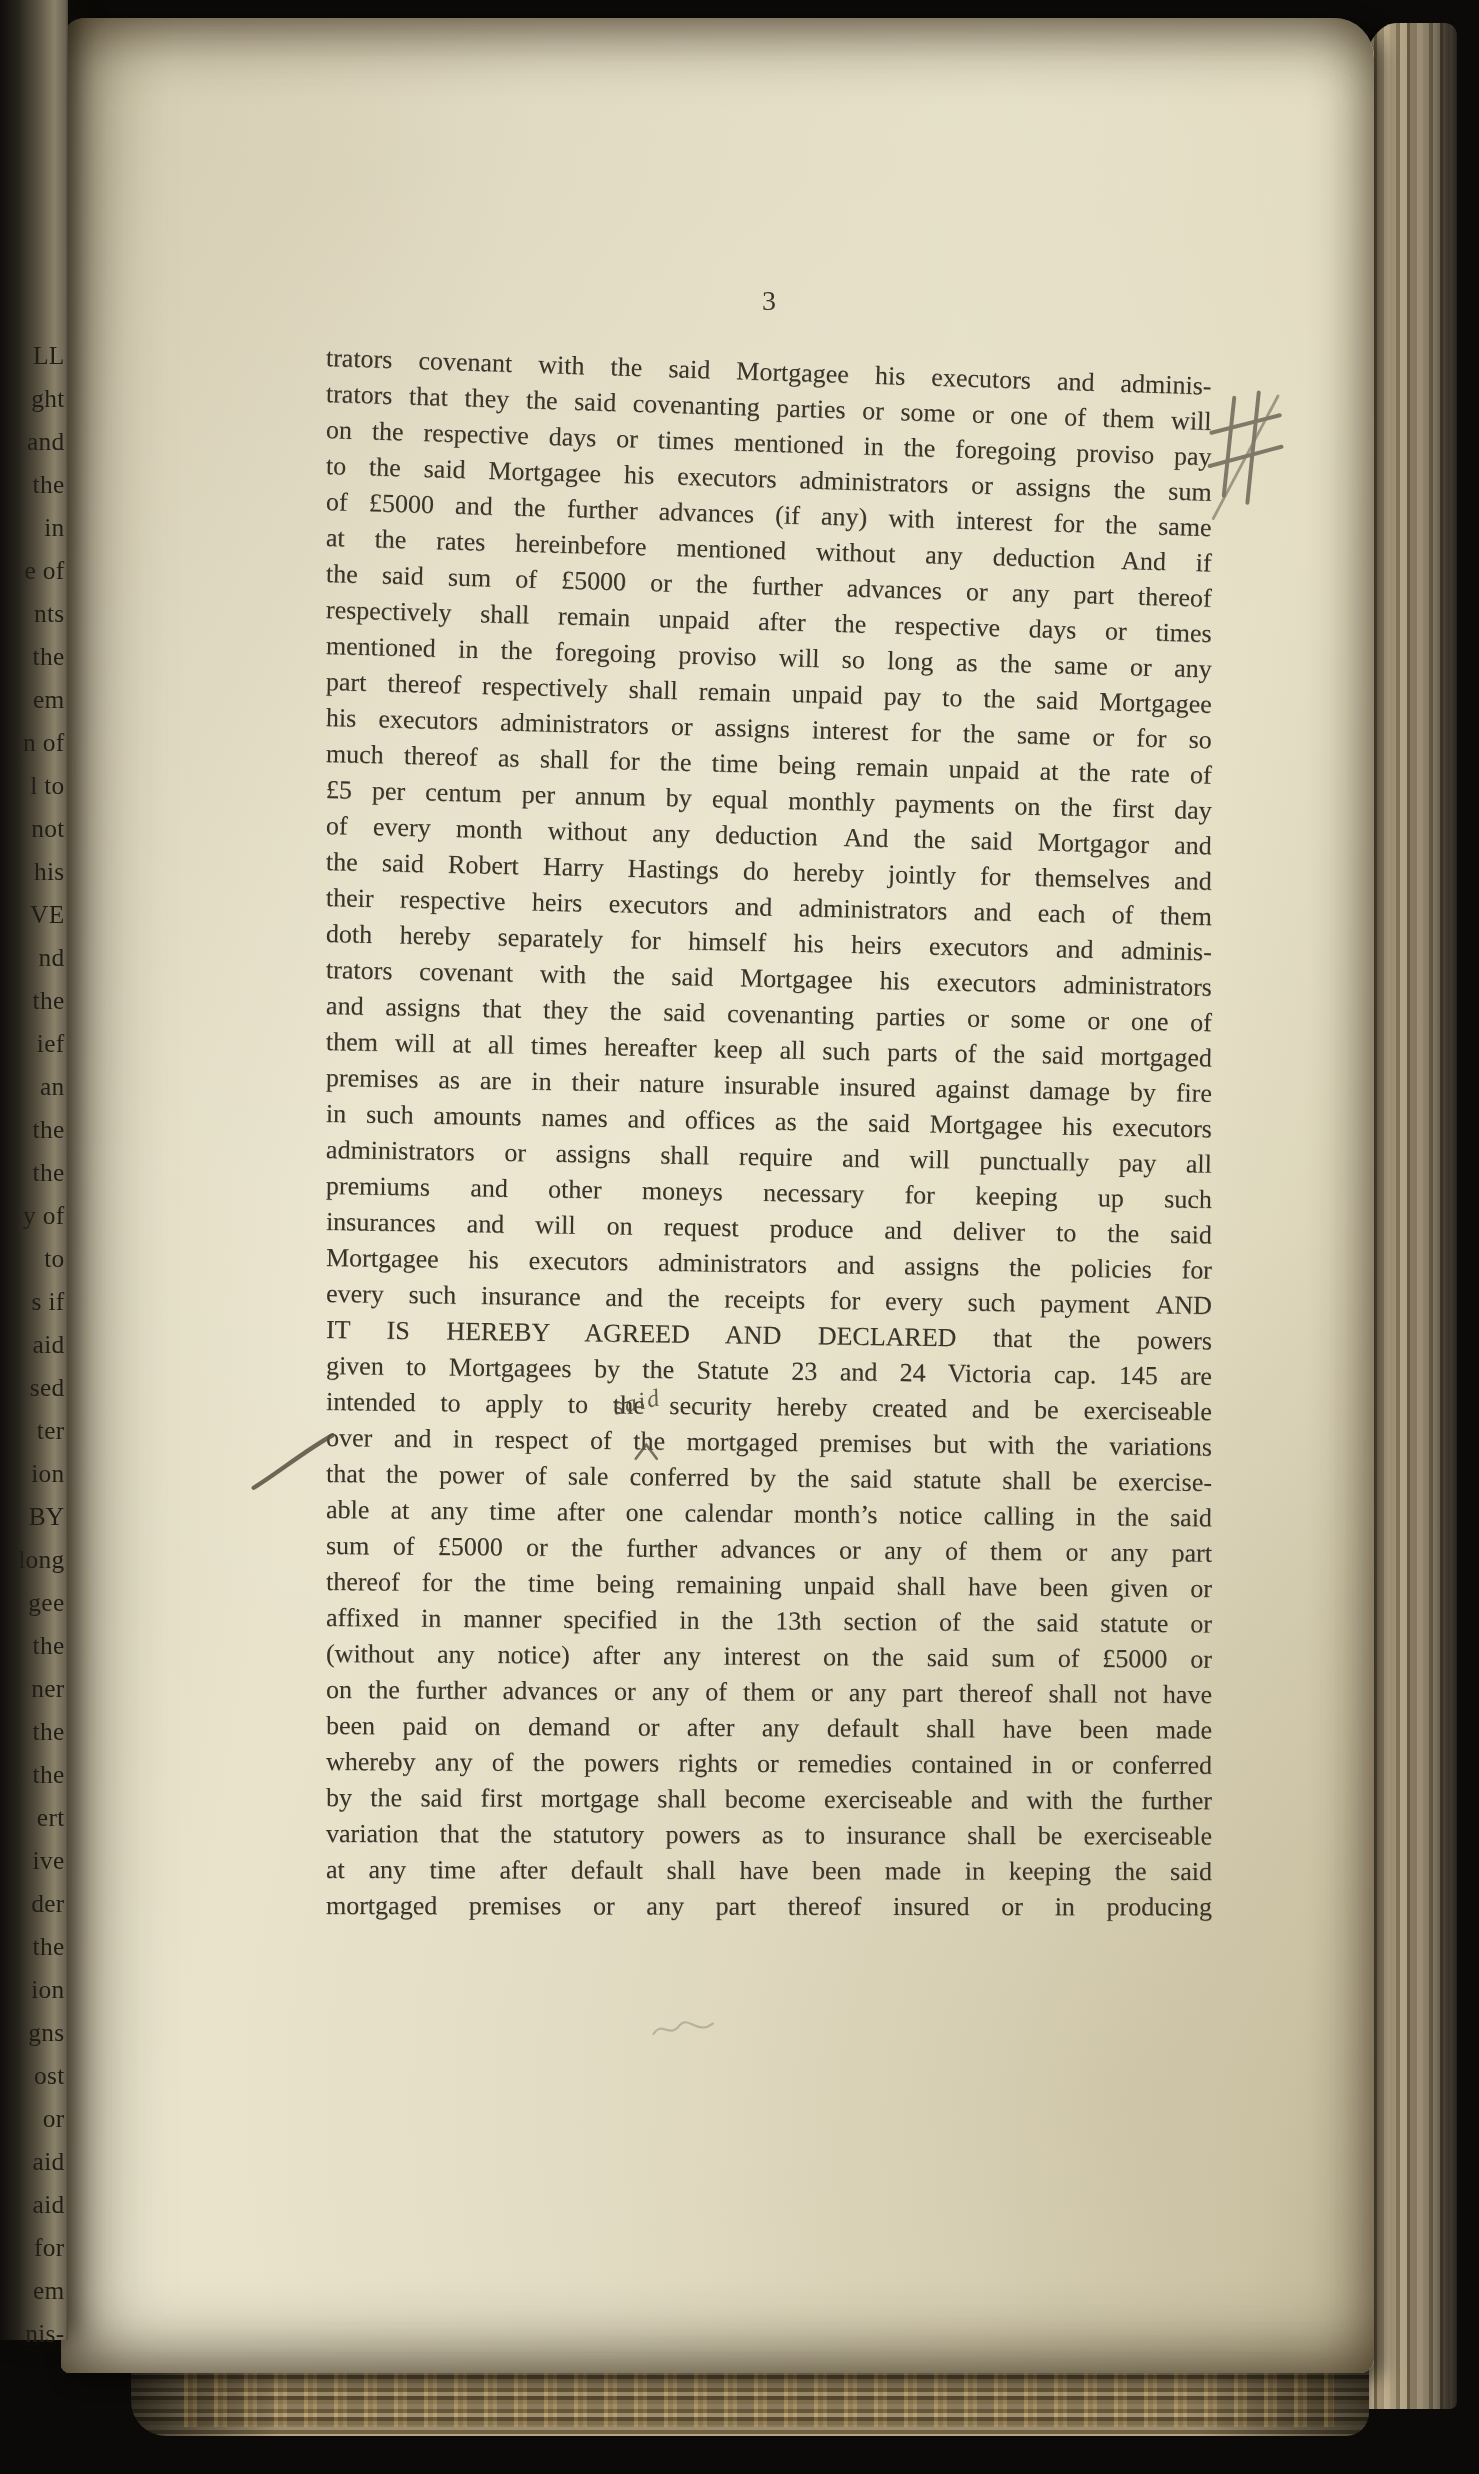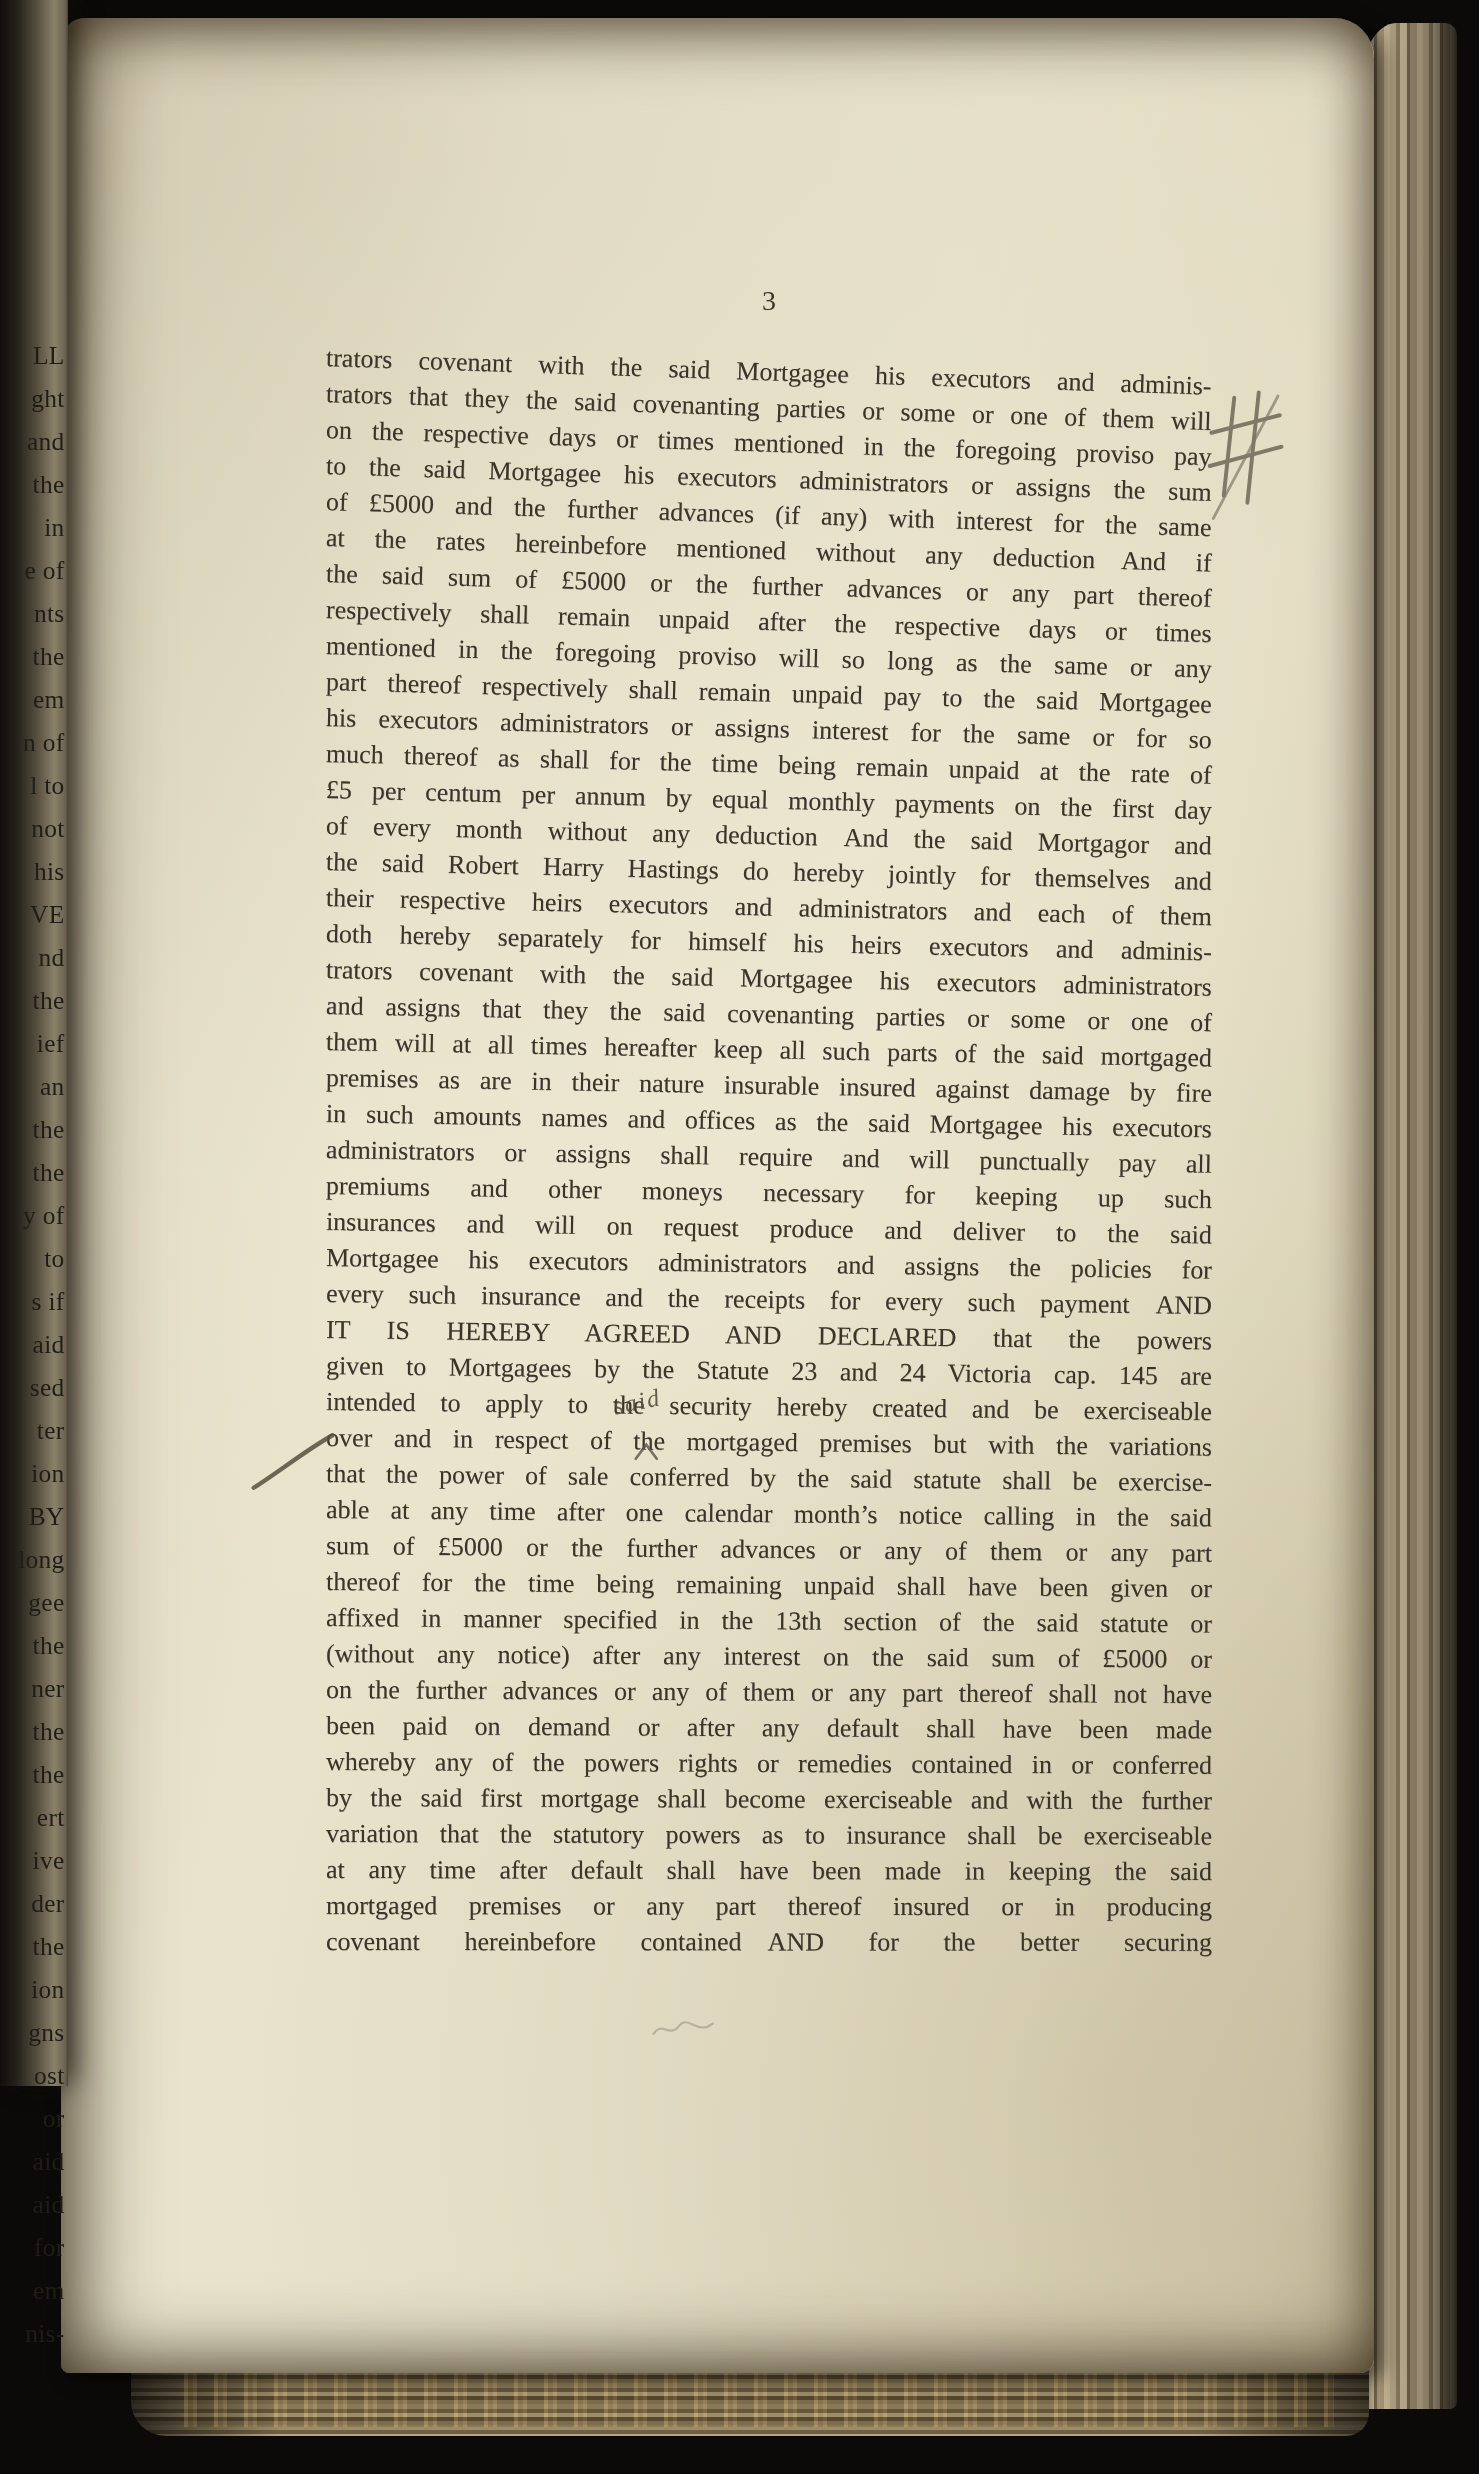--- a/index.html
+++ b/index.html
@@ -31,21 +31,21 @@
       linear-gradient(100deg,#c9c1a5 0%,#ddd6bd 7%,#e9e3cc 28%,#e8e2ca 55%,#e1dabf 76%,#d4ccaf 92%,#c2b99b 100%);
     border-radius:24.5px 40px 14px 8.8px;
     box-shadow:
       inset 40px 0 79px -15.8px rgba(40,30,15,.55),
       inset -23px 0 53px -15.8px rgba(60,45,25,.45),
       inset 0 33px 61px -19px rgba(55,43,22,.5),
       inset 0 -39px 70px -23px rgba(55,43,22,.5),
       8.8px 5.3px 19px rgba(0,0,0,.55);}
 
   
-  .facing-strip{position:absolute;left:0;top:0;width:68px;height:2086px;
+  .facing-strip{position:absolute;left:0;top:0;width:68px;height:2340px;
     background:linear-gradient(90deg,#100e0b 0%,#26231c 26%,#575040 55%,#8a8169 80%,#6b6252 96%,#4a4436 100%);
     box-shadow:10.5px 0 26px -3.5px rgba(18,14,7,.65);}
   .frags{position:absolute;top:334px;right:3.5px;width:63px;text-align:right;
     font-size:25.4px;line-height:43px;color:#201d17;letter-spacing:0.3px;}
   .frags div{white-space:nowrap;overflow:hidden;}
 
   
   .page-number{position:absolute;left:326px;top:285px;width:886px;text-align:center;z-index:5;
     font-size:28px;color:#3b342b;}
   .text-block{position:absolute;left:326px;top:340px;width:886px;z-index:5;
@@ -164,21 +164,20 @@
       <div class="tline" style="transform: rotate(0.46deg);">thereof for the time being remaining unpaid shall have been given or</div>
       <div class="tline" style="transform: rotate(0.42deg);">affixed in manner specified in the 13th section of the said statute or</div>
       <div class="tline" style="transform: rotate(0.37deg);">(without any notice) after any interest on the said sum of £5000 or</div>
       <div class="tline" style="transform: rotate(0.33deg);">on the further advances or any of them or any part thereof shall not have</div>
       <div class="tline" style="transform: rotate(0.29deg);">been paid on demand or after any default shall have been made</div>
       <div class="tline" style="transform: rotate(0.25deg);">whereby any of the powers rights or remedies contained in or conferred</div>
       <div class="tline" style="transform: rotate(0.21deg);">by the said first mortgage shall become exerciseable and with the further</div>
       <div class="tline" style="transform: rotate(0.17deg);">variation that the statutory powers as to insurance shall be exerciseable</div>
       <div class="tline" style="transform: rotate(0.13deg);">at any time after default shall have been made in keeping the said</div>
       <div class="tline" style="transform: rotate(0.09deg);">mortgaged premises or any part thereof insured or in producing</div>
-      <div class="tline" style="transform: rotate(0.05deg);">covenant hereinbefore contained AND for the better securing</div>
     </div>
 
   <div class="anno">
 
     <svg style="left:1206px;top:389px;" width="81" height="133" viewBox="0 0 92 152">
       <g stroke="#6f6758" stroke-width="4.5" stroke-linecap="round" fill="none" opacity="0.85">
         <path d="M32 10 L20 122"></path>
         <path d="M60 4 L47 130"></path>
         <path d="M6 50 L84 30"></path>
         <path d="M4 88 L86 66"></path>

